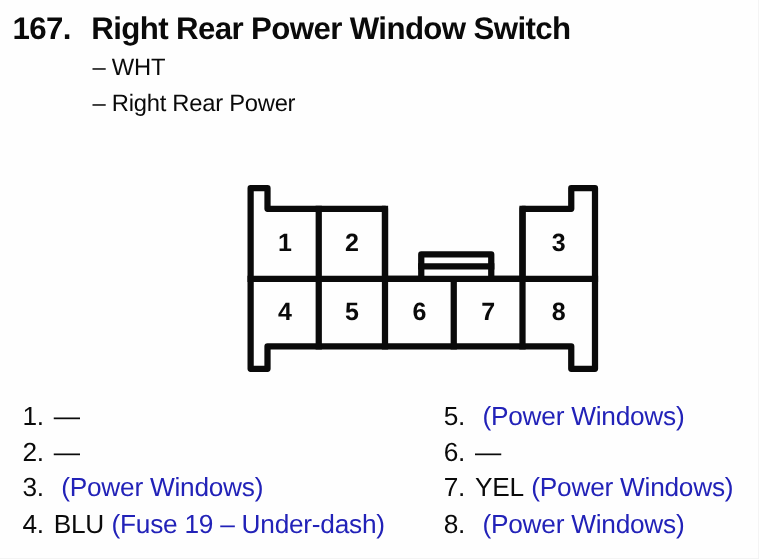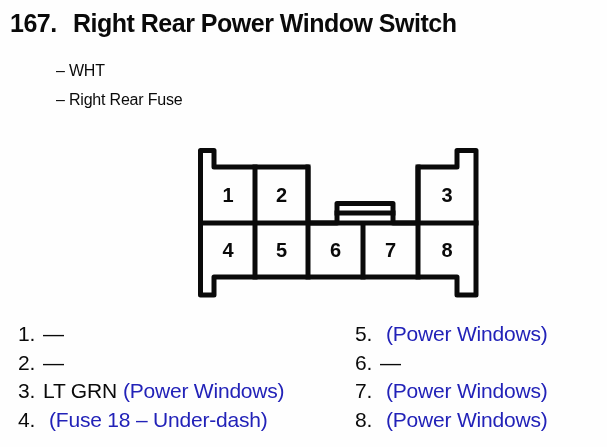--- a/index.html
+++ b/index.html
@@ -27,27 +27,26 @@
     letter-spacing: -0.5px;
     line-height: 28px;
     white-space: nowrap;
   }
   .item-no {
     display: inline-block;
     width: 63px;
   }
   .details {
     position: absolute;
-    left: 56px;
+    left: 74px;
     top: 41px;
-    font-size: 16px;
+    font-size: 19px;
     line-height: 28.6px;
     letter-spacing: -0.2px;
     white-space: nowrap;
-    margin-top: 16px;
   }
   .connector {
     position: absolute;
     left: 196px;
     top: 146px;
     width: 284px;
     height: 154px;
   }
   .connector svg { display: block; }
   .pin {
@@ -80,21 +79,21 @@
 <body>
 
 <div class="page">
 
   <div class="header">
     <span class="item-no">167.</span><span class="title">Right Rear Power Window Switch</span>
   </div>
 
   <div class="details">
     <div>– WHT</div>
-    <div>– Right Rear Fuse</div>
+    <div>– Right Rear Power</div>
   </div>
 
   <div class="connector">
     <svg width="284" height="154" viewBox="0 0 284 154" fill="none" stroke="#0a0a0a" stroke-width="5" stroke-linejoin="round" stroke-linecap="square">
       <path d="M 4.5 4.5 H 18 V 21 H 112 V 77 H 141 V 57.5 H 197 V 77 H 222 V 21 H 261 V 4.5 H 280 V 149 H 261 V 131 H 18 V 149 H 4.5 Z"></path>
       <path d="M 4.5 77 H 280 M 59 21 V 131 M 112 21 V 131 M 167 77 V 131 M 222 21 V 131 M 141 67 H 197"></path>
     </svg>
     <div class="pin" style="left:32px;   top:49px;">1</div>
     <div class="pin" style="left:85.5px; top:49px;">2</div>
     <div class="pin" style="left:251px;  top:49px;">3</div>
@@ -111,41 +110,42 @@
       <span class="lwire">—</span>
       <span class="lnote"></span>
     </div>
     <div class="lrow">
       <span class="lnum">2.</span>
       <span class="lwire">—</span>
       <span class="lnote"></span>
     </div>
     <div class="lrow">
       <span class="lnum">3.</span>
-      <span class="lwire">LT GRN</span>
       <span class="lnote">(Power Windows)</span>
     </div>
     <div class="lrow">
       <span class="lnum">4.</span>
-      <span class="lnote">(Fuse 18 – Under-dash)</span>
+      <span class="lwire">BLU</span>
+      <span class="lnote">(Fuse 19 – Under-dash)</span>
     </div>
   </div>
 
   <div class="legend-col right">
     <div class="lrow">
       <span class="lnum">5.</span>
       <span class="lnote">(Power Windows)</span>
     </div>
     <div class="lrow">
       <span class="lnum">6.</span>
       <span class="lwire">—</span>
       <span class="lnote"></span>
     </div>
     <div class="lrow">
       <span class="lnum">7.</span>
+      <span class="lwire">YEL</span>
       <span class="lnote">(Power Windows)</span>
     </div>
     <div class="lrow">
       <span class="lnum">8.</span>
       <span class="lnote">(Power Windows)</span>
     </div>
   </div>
 
 </div>
 

